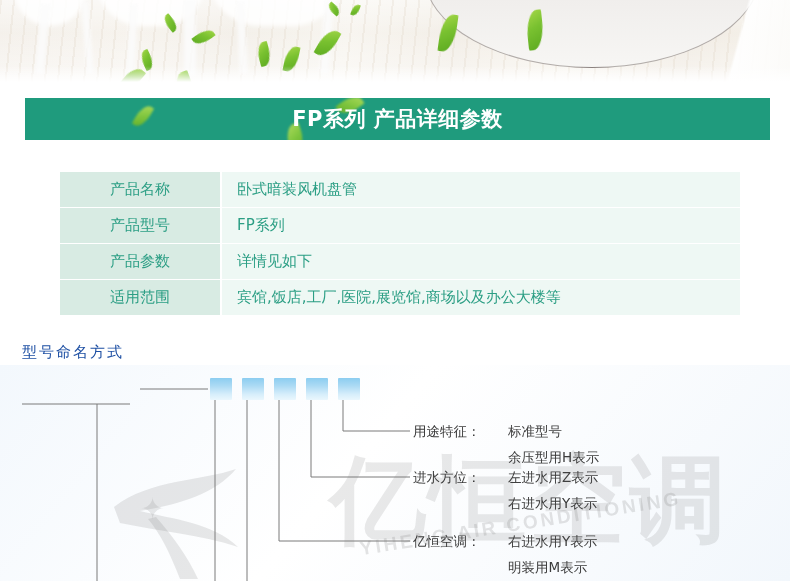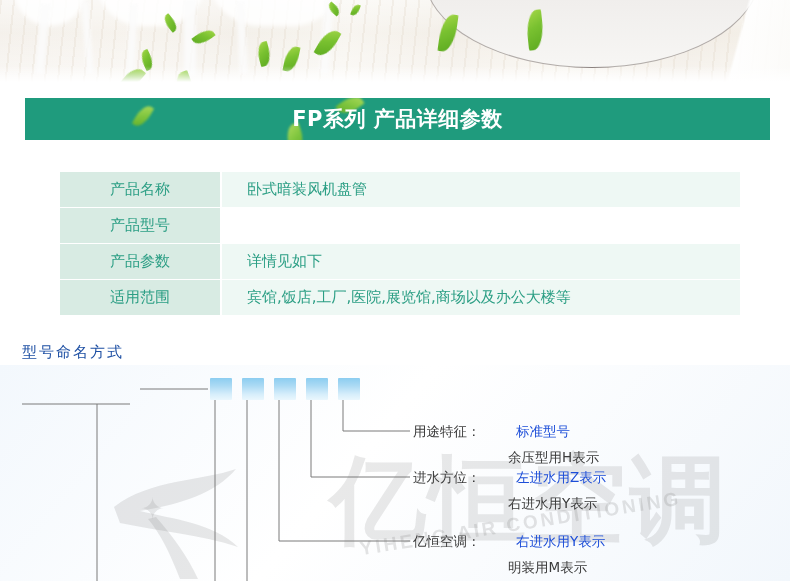--- a/index.html
+++ b/index.html
@@ -85,21 +85,21 @@
   
   .spec-table { position: absolute; left: 60px; top: 172px; width: 680px; }
   .spec-row { display: flex; height: 35px; margin-bottom: 1px; }
   .spec-label {
     width: 160px; background: #d8ebe3; color: #2b9e84;
     display: flex; align-items: center; justify-content: center;
     font-size: 15px; font-weight: normal;
   }
   .spec-value {
     flex: 1; margin-left: 2px; background: #eef8f4; color: #2b9e84;
-    display: flex; align-items: center; padding-left: 25px;
+    display: flex; align-items: center; padding-left: 15px;
     font-size: 15px;
   }
 
   
   .naming-heading {
     position: absolute; left: 22px; top: 343px;
     color: #1d4fa3; font-size: 15px; font-weight: normal; letter-spacing: 2px;
   }
   .diagram { position: absolute; left: 0; top: 365px; width: 790px; height: 216px; }
   .diagram-bg {
@@ -139,21 +139,21 @@
     position: absolute; left: 140px; top: 126px; font-size: 30px;
     color: rgba(120,120,120,0.16);
   }
 
   
   .label-block { position: absolute; }
   .lb-row { display: flex; align-items: flex-start; }
   .lb-key {
     width: 95px; font-size: 13.5px; color: #3b3b3b; white-space: nowrap;
   }
-  .lb-val { font-size: 13.5px; color: #1d4ed8; white-space: nowrap; margin-left: 8px; }
+  .lb-val { font-size: 13.5px; color: #404040; white-space: nowrap; }
   .lb-val2 { font-size: 13.5px; color: #3b3b3b; white-space: nowrap; margin-left: 95px; }
   .lb-sp { height: 8px; }
 </style>
 </head>
 <body>
 
 <div id="page">
 
   <div class="hero">
     <div class="hero-floor"></div>
@@ -221,20 +221,21 @@
     <span class="banner-title">FP系列 产品详细参数</span>
   </div>
 
   <div class="spec-table">
     <div class="spec-row">
       <div class="spec-label">产品名称</div>
       <div class="spec-value">卧式暗装风机盘管</div>
     </div>
     <div class="spec-row">
       <div class="spec-label">产品型号</div>
+      <div class="spec-value">FP系列</div>
     </div>
     <div class="spec-row">
       <div class="spec-label">产品参数</div>
       <div class="spec-value">详情见如下</div>
     </div>
     <div class="spec-row">
       <div class="spec-label">适用范围</div>
       <div class="spec-value">宾馆,饭店,工厂,医院,展览馆,商场以及办公大楼等</div>
     </div>
   </div>

